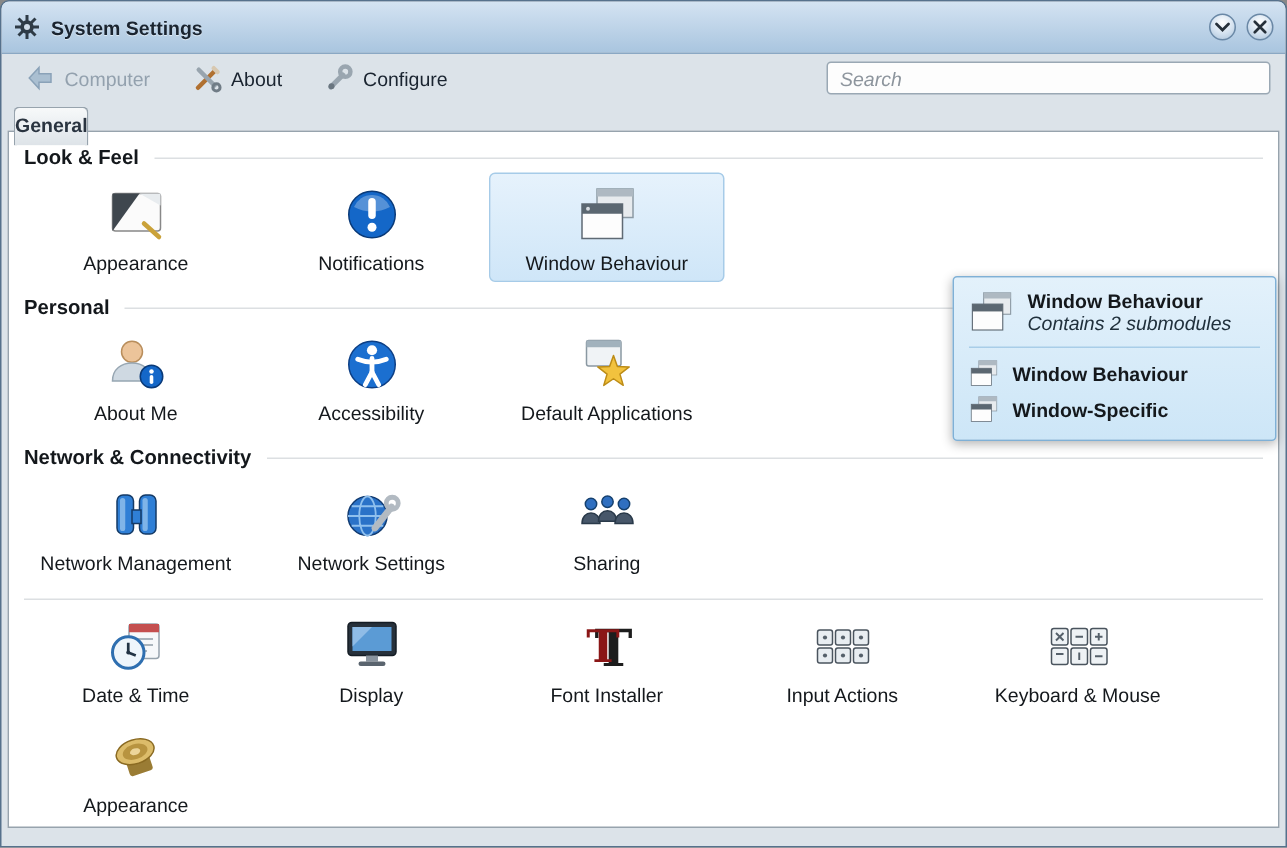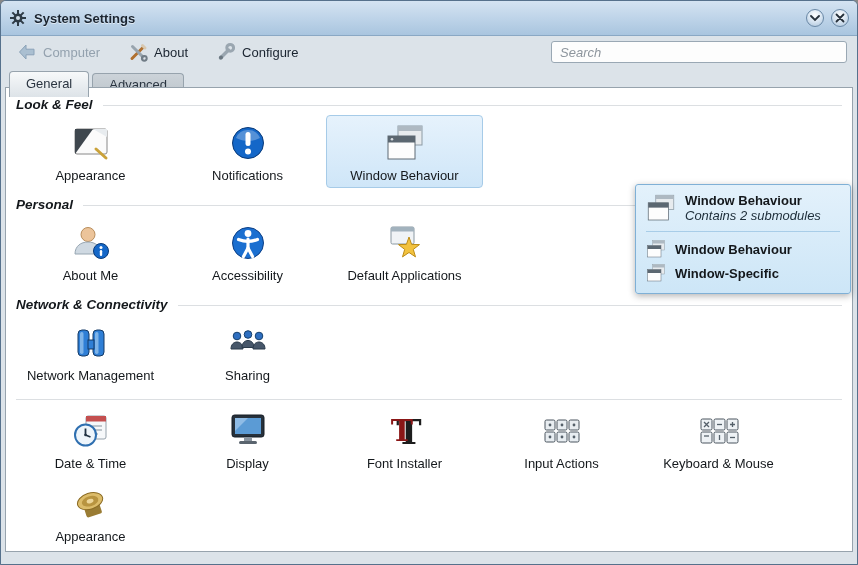--- a/index.html
+++ b/index.html
@@ -18,28 +18,28 @@
   .toolbar{height:32px;display:flex;align-items:center;gap:16px;padding:0 10px;}
   .tool-btn{display:flex;align-items:center;gap:6px;padding:3px 6px;border-radius:3px;}
   .tool-btn .lbl{color:#1a2430;}
   .tool-btn.disabled .lbl{color:#93a1ae;}
   .search-wrap{margin-left:auto;}
   .search-input{width:278px;height:20px;border:1px solid #9aa8b4;border-radius:3px;padding:0 8px;
     background:#fdfdfd;font-family:Liberation Sans, sans-serif;font-size:13px;color:#333;margin-left:48px;}
   .search-input::placeholder{color:#8d959d;font-style:italic;}
   
   .tabbar{height:28px;display:flex;align-items:flex-end;gap:3px;padding:0 8px;}
-  .tab{height:23px;line-height:21px;padding:0 16px;border:1px solid #97a3ad;border-bottom:none;
-    border-radius:4px 4px 0 0;background:linear-gradient(#ccd3d9,#bcc4ca);color:#2a3440;margin-bottom:-1px;}
+  .tab{height:23px;line-height:21px;padding:0 0;border:1px solid #97a3ad;border-bottom:none;
+    border-radius:4px 4px 0 0;background:linear-gradient(#ccd3d9,#bcc4ca);color:#2a3440;margin-bottom:-1px;font-weight:bold;}
   .tab.active{height:25px;line-height:23px;background:linear-gradient(#f7f9fa,#dde3e8);position:relative;z-index:2;}
   
   .content{position:absolute;left:4px;right:4px;top:86px;bottom:12px;background:#ffffff;
     border:1px solid #97a3ad;padding:2px 6px;overflow:hidden;}
   .section-header{display:flex;align-items:center;gap:10px;margin:7px 4px 0;}
-  .section-title{font-weight:bold;font-size:13.5px;white-space:nowrap;font-style:italic;}
+  .section-title{font-weight:bold;font-size:13.5px;white-space:nowrap;}
   .section-line{flex:1;height:1px;background:#dcdfe2;margin-top:2px;}
   .items{display:flex;flex-wrap:wrap;padding:3px 0 2px;}
   .item{width:157px;box-sizing:border-box;display:flex;flex-direction:column;align-items:center;
     gap:3px;padding:5px 4px 4px;border:1px solid transparent;border-radius:4px;}
   .item .icon{height:44px;display:flex;align-items:center;justify-content:center;}
   .item .label{text-align:center;}
   .item.selected{background:linear-gradient(#e6f2fc,#cfe6f8);border-color:#a6cbe8;}
   
   .tooltip{position:absolute;right:6px;top:183px;width:216px;box-sizing:border-box;
     background:linear-gradient(#e3f1fb,#cde6f7);border:1px solid #7fb0d6;border-radius:3px;
@@ -108,21 +108,20 @@
       </svg>
       <span class="lbl">Configure</span>
     </span>
     <span class="search-wrap">
       <input class="search-input" type="text" placeholder="Search" style="">
     </span>
   </div>
 
   <div class="tabbar">
     <span class="tab active">General</span>
-    <span class="tab">Advanced</span>
   </div>
 
   <div class="content">
 
     <div class="section-header">
       <span class="section-title">Look &amp; Feel</span>
       <span class="section-line"></span>
     </div>
     <div class="items">
       <div class="item">
@@ -211,20 +210,32 @@
         <span class="icon">
           <svg width="40" height="40" viewBox="0 0 40 40">
             <rect x="7" y="7" width="11" height="26" rx="4" fill="#2f7fd6" stroke="#143a66"></rect>
             <rect x="22" y="7" width="11" height="26" rx="4" fill="#2f7fd6" stroke="#143a66"></rect>
             <rect x="17" y="17" width="6" height="9" fill="#2f7fd6" stroke="#143a66"></rect>
             <rect x="9" y="9" width="3.5" height="22" rx="1.7" fill="#7fb4e8"></rect>
             <rect x="24" y="9" width="3.5" height="22" rx="1.7" fill="#7fb4e8"></rect>
           </svg>
         </span>
         <span class="label">Network Management</span>
+      </div>
+      <div class="item">
+        <span class="icon">
+          <svg width="40" height="40" viewBox="0 0 40 40">
+            <circle cx="17" cy="21" r="13" fill="#2a72c8" stroke="#123c72"></circle>
+            <ellipse cx="17" cy="21" rx="5.5" ry="13" fill="none" stroke="#8fc0ee" stroke-width="1.2"></ellipse>
+            <path d="M4 21h26M6.5 14.5h21M6.5 27.5h21" stroke="#8fc0ee" stroke-width="1.2" fill="none"></path>
+            <path d="M22 29L33 15" stroke="#b2bac2" stroke-width="4.5" stroke-linecap="round"></path>
+            <circle cx="33.5" cy="12.5" r="4" fill="none" stroke="#b2bac2" stroke-width="3.2"></circle>
+          </svg>
+        </span>
+        <span class="label">Network Settings</span>
       </div>
       <div class="item">
         <span class="icon">
           <svg width="44" height="40" viewBox="0 0 44 40">
             <g fill="#2f6fc0" stroke="#15406e">
               <circle cx="11" cy="13" r="3.8"></circle>
                 <circle cx="22" cy="11.5" r="3.8"></circle>
                 <circle cx="33" cy="13" r="3.8"></circle>
             </g>
             <g fill="#47576a" stroke="#2a3a4a">

